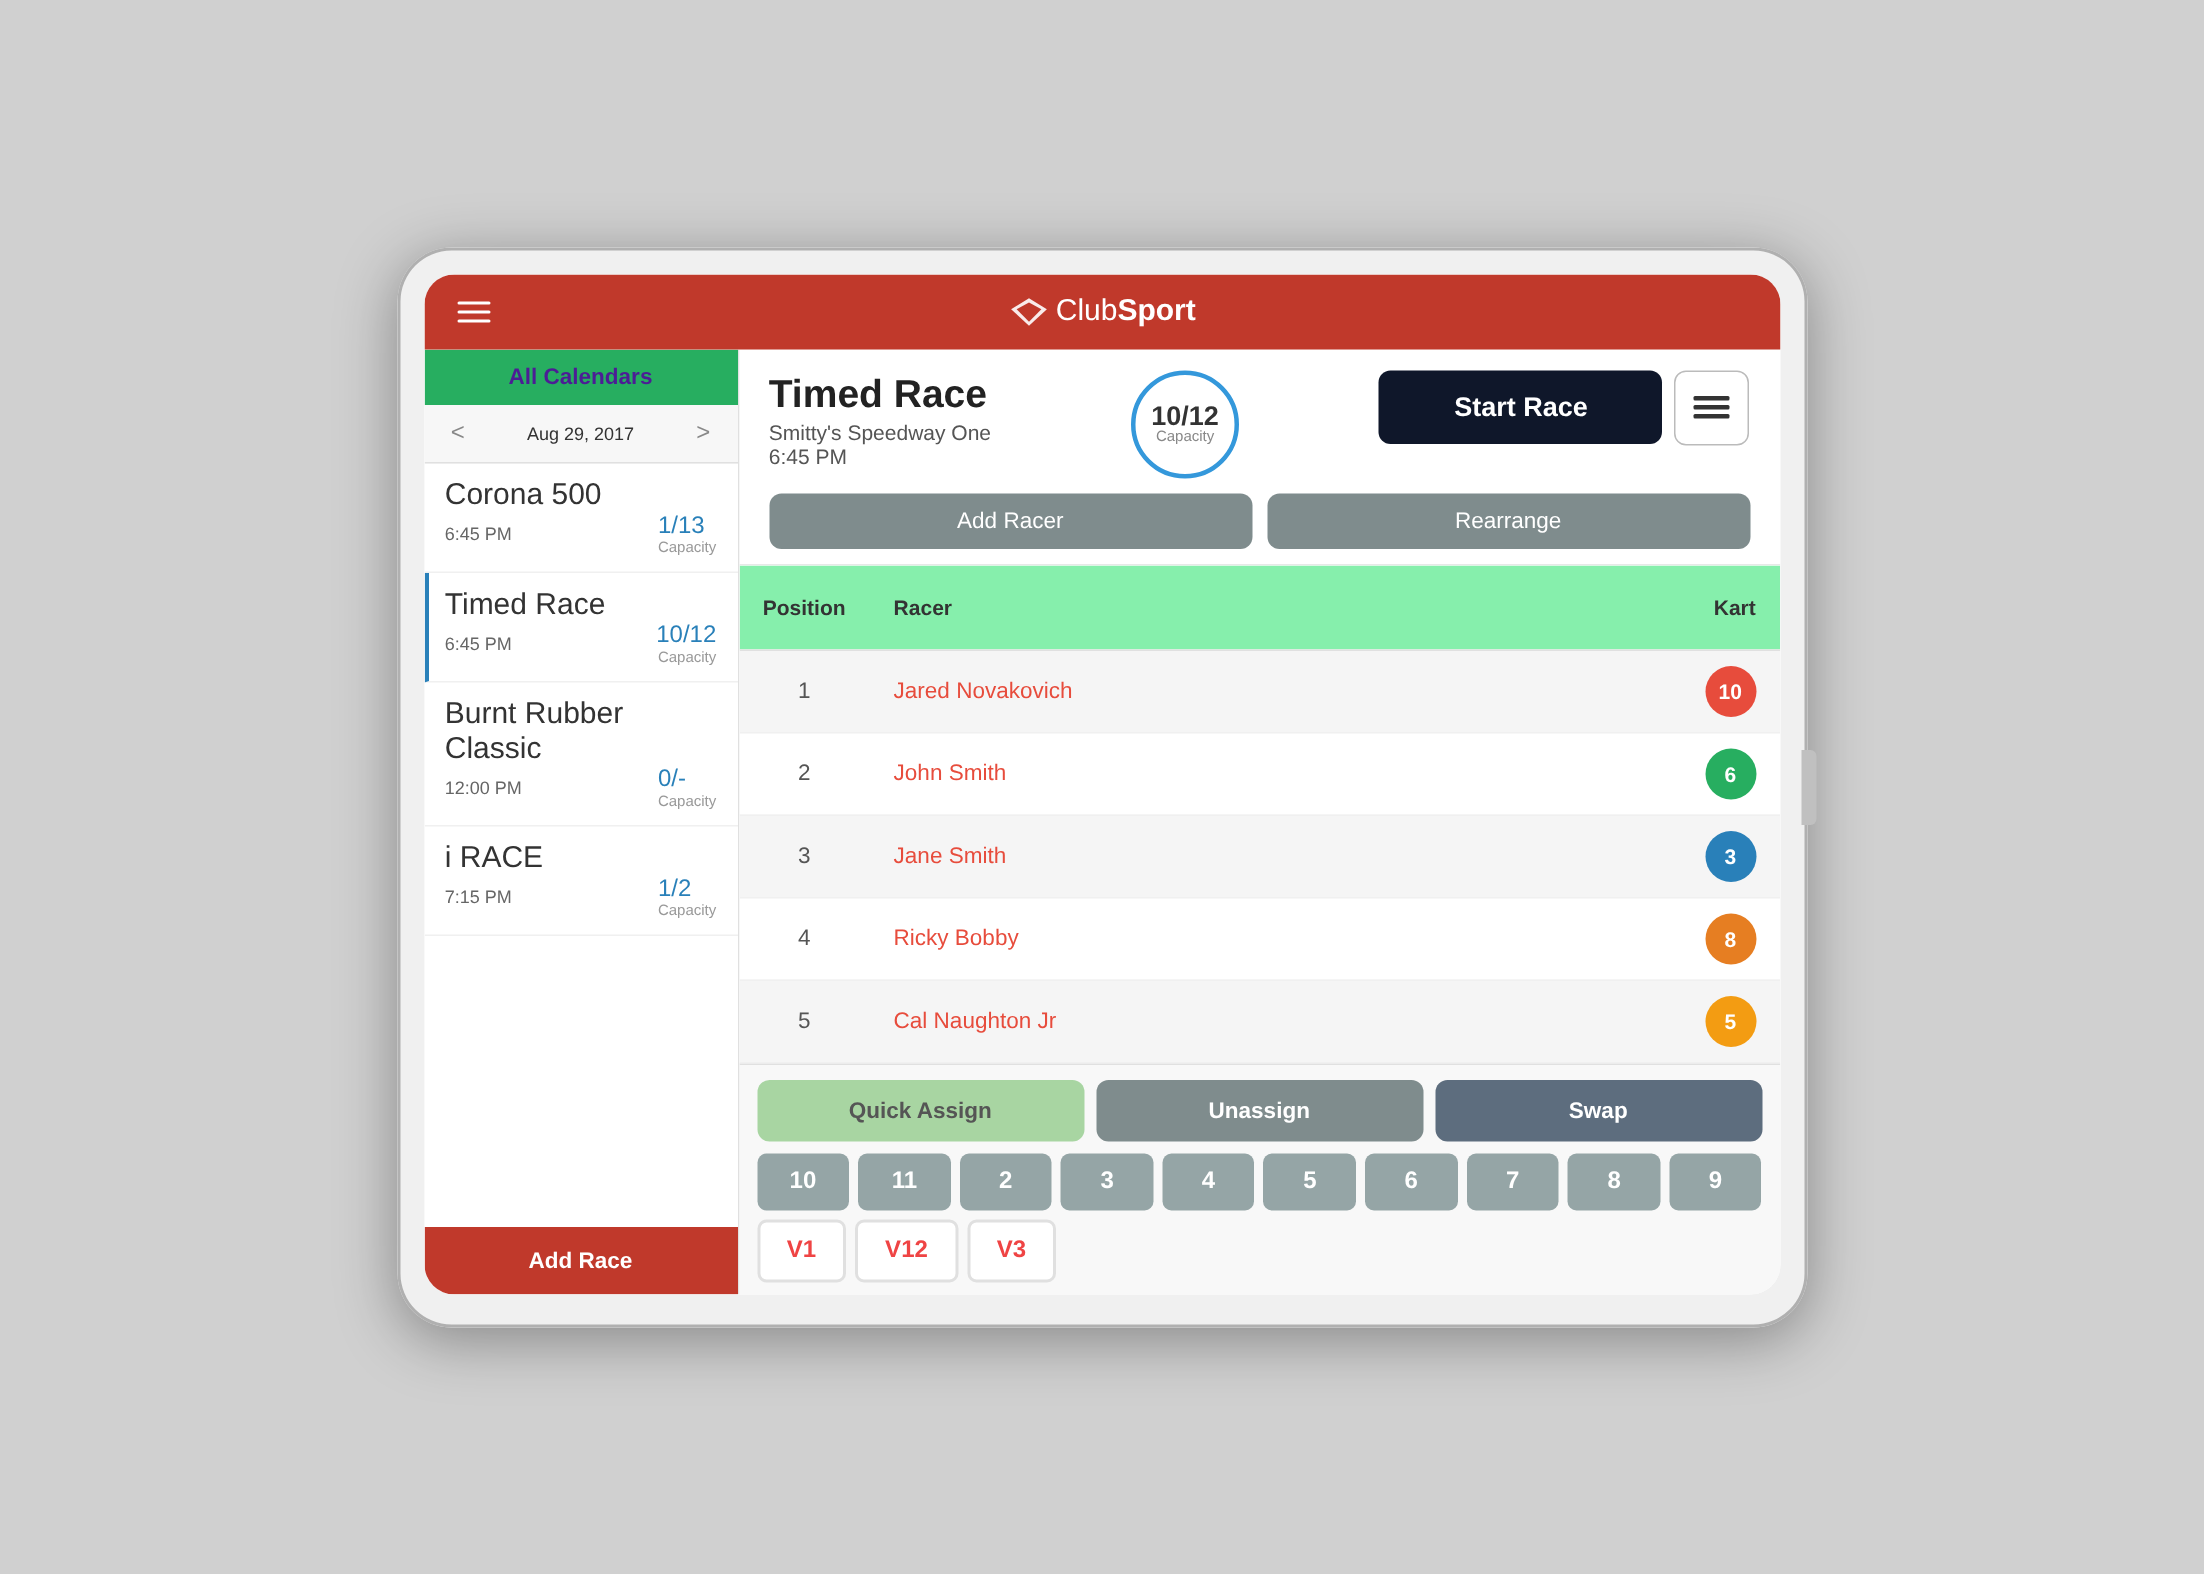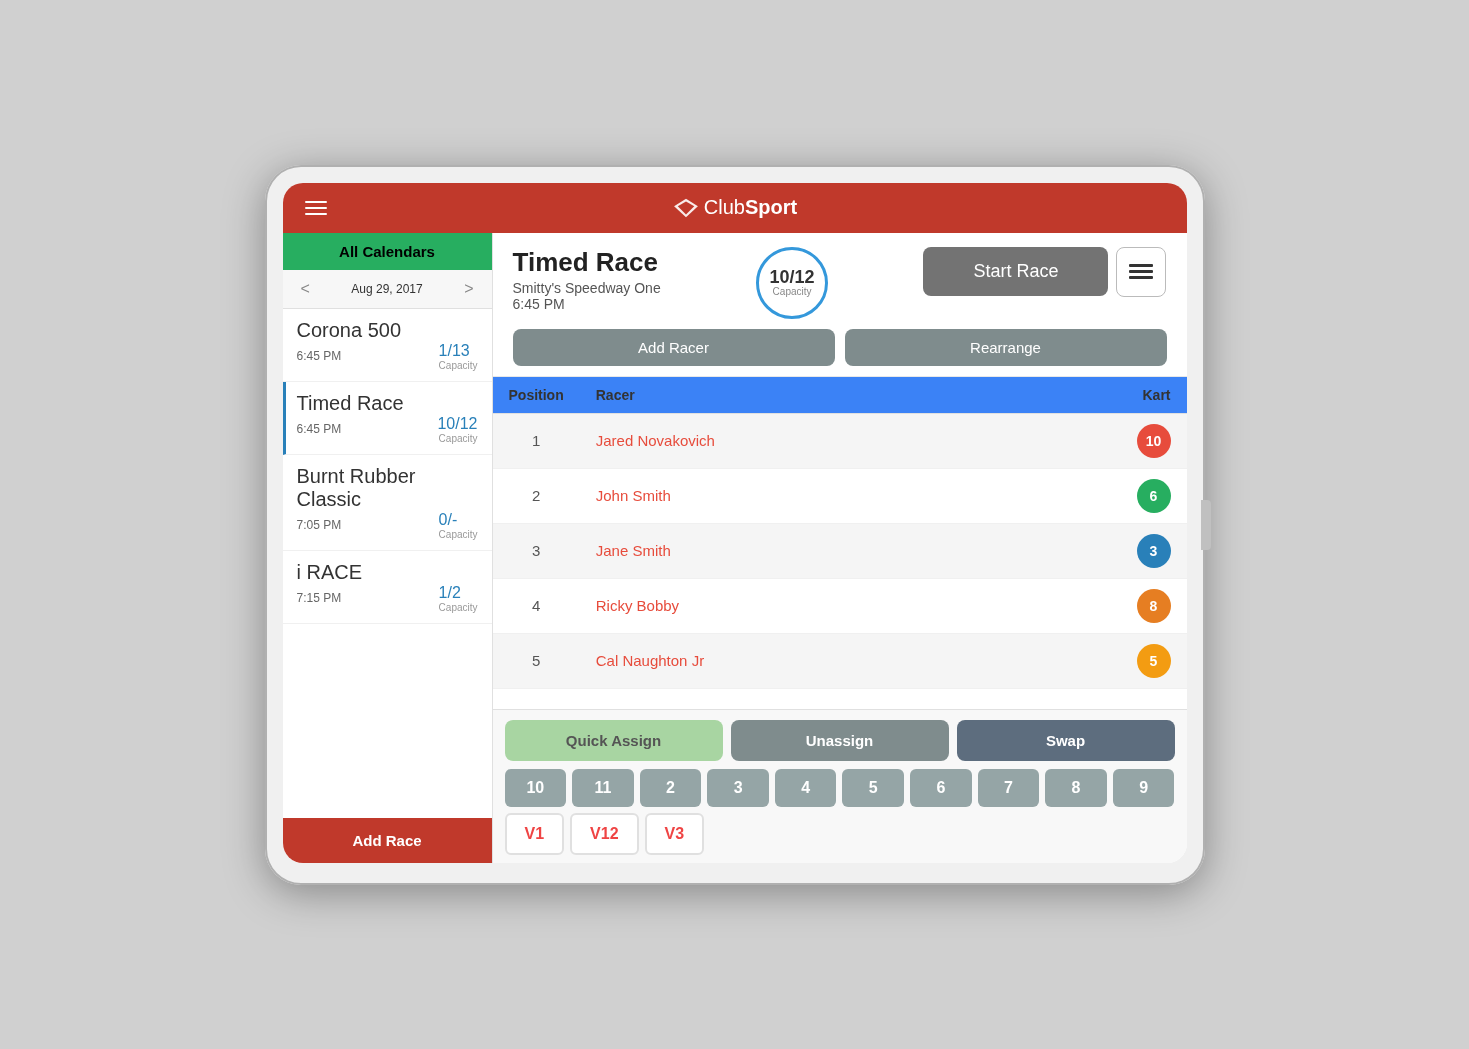--- a/index.html
+++ b/index.html
@@ -99,21 +99,21 @@
     .sidebar {
       width: 210px;
       background: #fff;
       display: flex;
       flex-direction: column;
       border-right: 1px solid #e0e0e0;
       flex-shrink: 0;
     }
     .all-calendars-btn {
       background: #27ae60;
-      color: #000000;
+      color: #4c1d95;
       text-align: center;
       padding: 10px;
       font-size: 15px;
       font-weight: 600;
       cursor: pointer;
     }
     .date-nav {
       display: flex;
       align-items: center;
       justify-content: space-between;
@@ -232,27 +232,27 @@
       color: #888;
     }
 
     .race-actions {
       display: flex;
       align-items: center;
       gap: 8px;
       flex-shrink: 0;
     }
     .start-race-btn {
-      background: #737373;
+      background: #0f172a;
       color: #fff;
       border: none;
       border-radius: 8px;
       padding: 14px 50px;
       font-size: 18px;
-      font-weight: 400;
+      font-weight: 700;
       cursor: pointer;
       white-space: nowrap;
     }
     .menu-btn {
       background: #fff;
       border: 1.5px solid #bbb;
       border-radius: 8px;
       width: 50px;
       height: 50px;
       display: flex;
@@ -292,22 +292,22 @@
       overflow-y: auto;
       background: #fff;
       margin: 0;
     }
 
     .racer-table {
       width: 100%;
       border-collapse: collapse;
     }
     .racer-table thead th {
-      background: #3b82f6;
-      padding: 10px 16px;
+      background: #86efac;
+      padding: 20px 16px;
       text-align: left;
       font-size: 14px;
       font-weight: 600;
       color: #333;
       border-bottom: 1px solid #e0e0e0;
     }
     .racer-table thead th.kart-col {
       text-align: right;
     }
     .racer-table tbody tr {
@@ -484,21 +484,21 @@
         <span class="race-item-time">6:45 PM</span>
         <span>
           <span class="capacity-blue">10/12</span>
           <span class="capacity-sub">Capacity</span>
         </span>
       </div>
     </div>
             <div class="race-item">
       <div class="race-item-name">Burnt Rubber Classic</div>
       <div class="race-item-row">
-        <span class="race-item-time">7:05 PM</span>
+        <span class="race-item-time">12:00 PM</span>
         <span>
           <span class="capacity-blue">0/-</span>
           <span class="capacity-sub">Capacity</span>
         </span>
       </div>
     </div>
             <div class="race-item">
       <div class="race-item-name">i RACE</div>
       <div class="race-item-row">
         <span class="race-item-time">7:15 PM</span>

